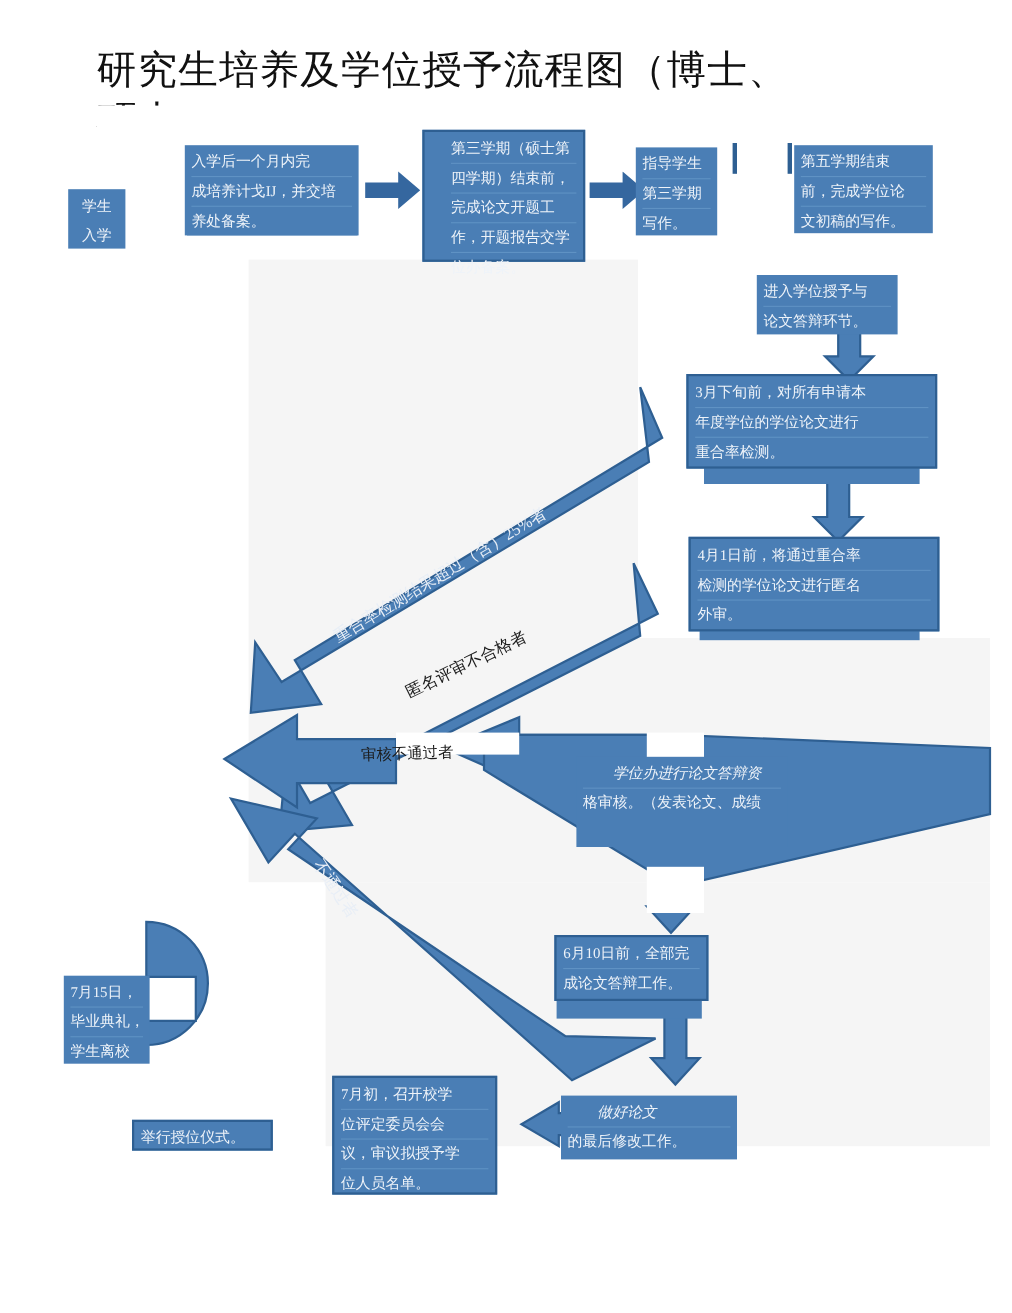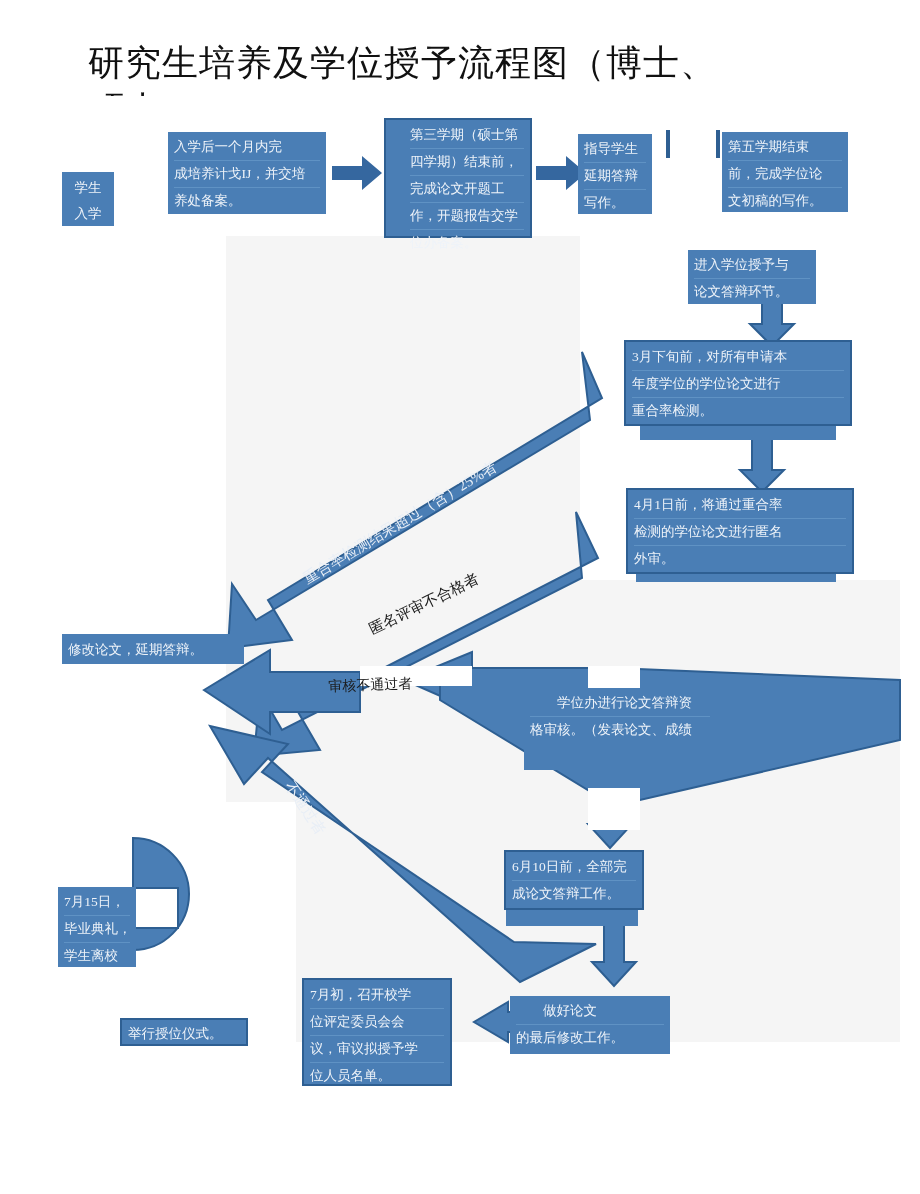--- a/index.html
+++ b/index.html
@@ -26,21 +26,21 @@
     font-size:13.5px;
     line-height:26px;
     padding:2px 6px;
     font-family:"Liberation Serif","DejaVu Serif",serif;
   }
   .box.bordered{border:2px solid #2e5f92;}
   .box .ln{display:block;border-bottom:1px solid #5f92c4;height:26px;overflow:hidden;white-space:nowrap;}
   .box .ln:last-child{border-bottom:none;}
   .box.nolines .ln{border-bottom:none;}
   .box.center{text-align:center;margin-top:36px;}
-  .box.ind .ln.i{text-indent:2em;}
+  .box.ind .ln.i{text-indent:2em;font-style:italic;}
 
   
   .slab{position:absolute;background:#4a7eb5;}
   .slab.white{background:#ffffff;}
 
   
   svg.ov{position:absolute;left:0;top:0;width:920px;height:1194px;overflow:visible;pointer-events:none;}
 
   
   .alabel{
@@ -134,21 +134,21 @@
   <div class="box bordered" style="left:384px;top:118px;width:148px;height:120px;padding-left:24px;">
     <span class="ln">第三学期（硕士第</span>
     <span class="ln">四学期）结束前，</span>
     <span class="ln">完成论文开题工</span>
     <span class="ln">作，开题报告交学</span>
     <span class="ln">位办备案。</span>
   </div>
 
   <div class="box" style="left:578px;top:134px;width:74px;height:80px;">
     <span class="ln">指导学生</span>
-    <span class="ln">延期答辩</span>
+    <span class="ln">第三学期</span>
     <span class="ln">写作。</span>
   </div>
 
   <div class="box" style="left:722px;top:132px;width:126px;height:80px;">
     <span class="ln">第五学期结束</span>
     <span class="ln">前，完成学位论</span>
     <span class="ln">文初稿的写作。</span>
   </div>
 
   <div class="box" style="left:688px;top:250px;width:128px;height:54px;">
@@ -161,23 +161,20 @@
     <span class="ln">年度学位的学位论文进行</span>
     <span class="ln">重合率检测。</span>
   </div>
 
   <div class="box bordered" style="left:626px;top:488px;width:228px;height:86px;">
     <span class="ln">4月1日前，将通过重合率</span>
     <span class="ln">检测的学位论文进行匿名</span>
     <span class="ln">外审。</span>
   </div>
 
-  <div class="box nolines" style="left:62px;top:634px;width:182px;height:30px;line-height:28px;">
-    <span class="ln">修改论文，延期答辩。</span>
-  </div>
 
   <div class="box ind" style="left:524px;top:688px;width:192px;height:82px;">
     <span class="ln i">学位办进行论文答辩资</span>
     <span class="ln">格审核。（发表论文、成绩</span>
   </div>
 
   <div class="box bordered" style="left:504px;top:850px;width:140px;height:60px;">
     <span class="ln">6月10日前，全部完</span>
     <span class="ln">成论文答辩工作。</span>
   </div>

